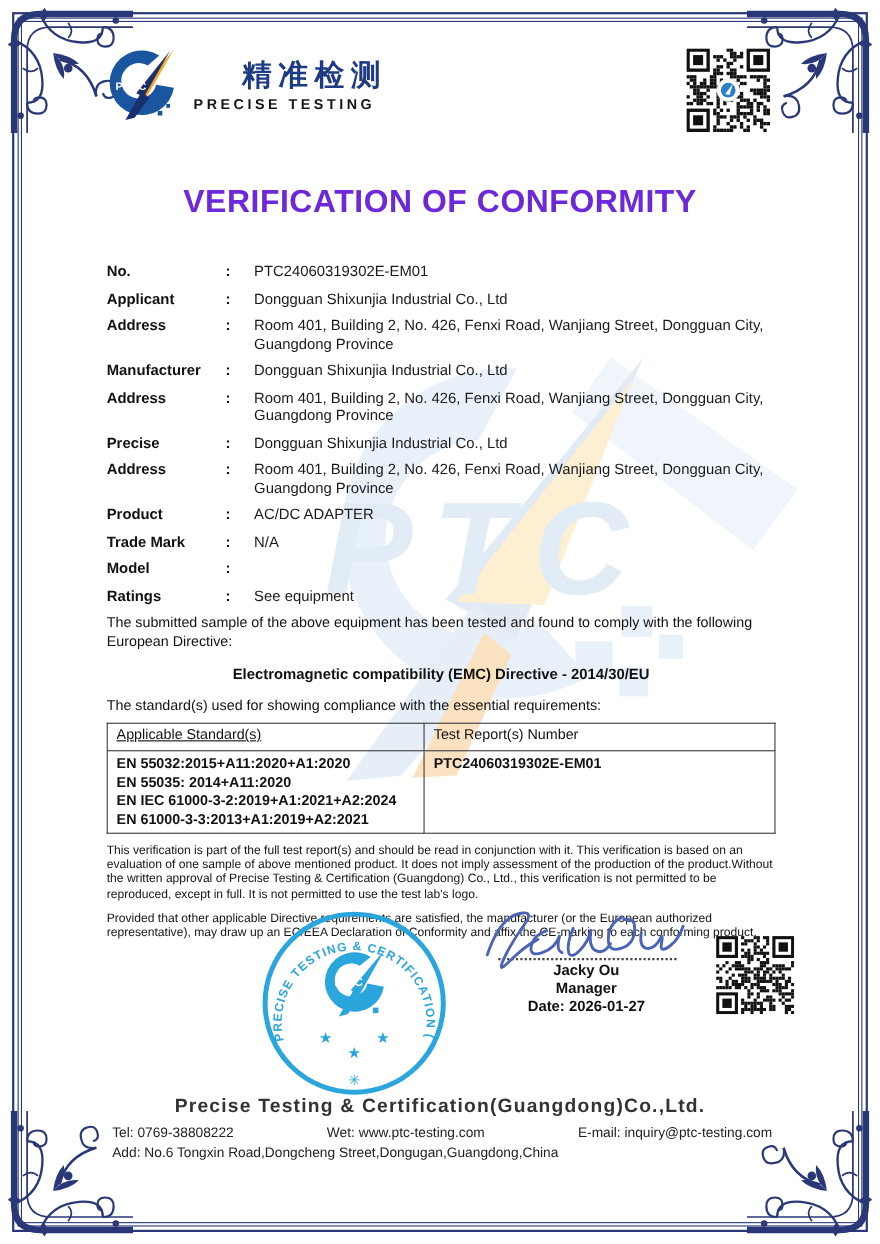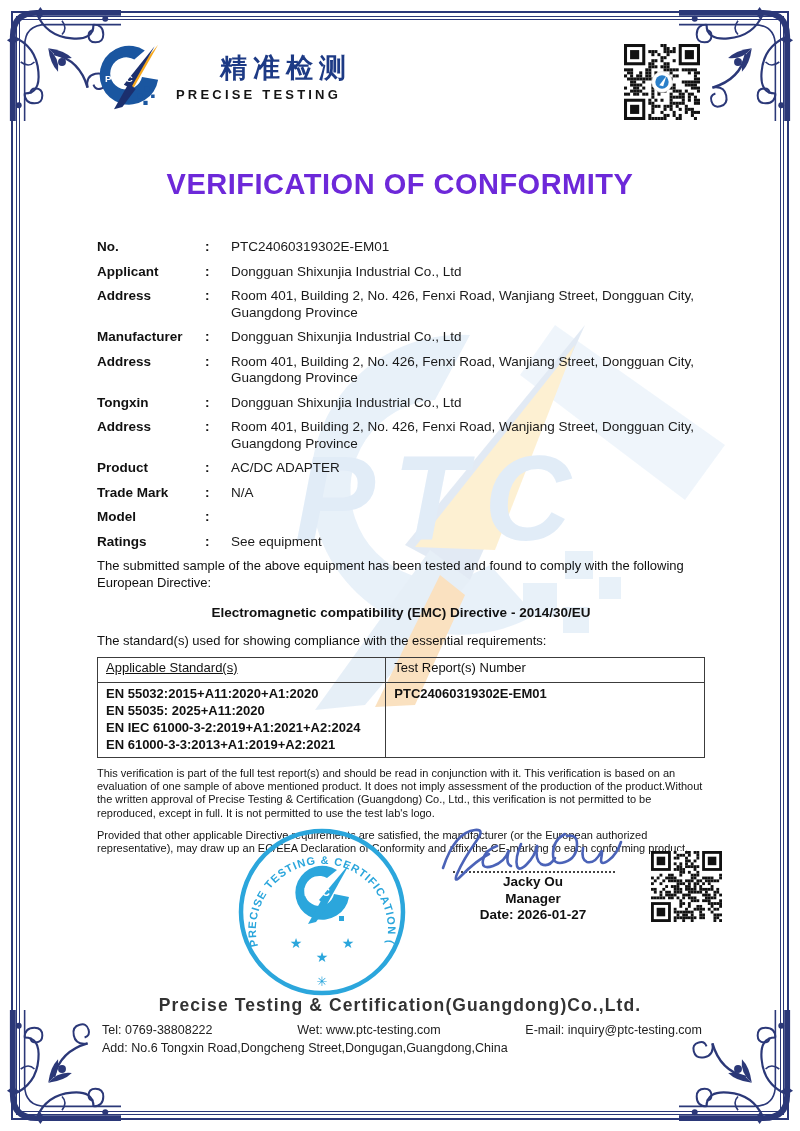--- a/index.html
+++ b/index.html
@@ -444,21 +444,21 @@
       <span class="field-label">Manufacturer</span>
       <span class="field-colon">:</span>
       <span class="field-value">Dongguan Shixunjia Industrial Co., Ltd</span>
     </div>
     <div class="field-row">
       <span class="field-label">Address</span>
       <span class="field-colon">:</span>
       <span class="field-value">Room 401, Building 2, No. 426, Fenxi Road, Wanjiang Street, Dongguan City, Guangdong Province</span>
     </div>
     <div class="field-row">
-      <span class="field-label">Tongxin</span>
+      <span class="field-label">Precise</span>
       <span class="field-colon">:</span>
       <span class="field-value">Dongguan Shixunjia Industrial Co., Ltd</span>
     </div>
     <div class="field-row">
       <span class="field-label">Address</span>
       <span class="field-colon">:</span>
       <span class="field-value">Room 401, Building 2, No. 426, Fenxi Road, Wanjiang Street, Dongguan City, Guangdong Province</span>
     </div>
     <div class="field-row">
       <span class="field-label">Product</span>
@@ -488,21 +488,21 @@
       <thead>
         <tr>
           <th class="col-std">Applicable Standard(s)</th>
           <th>Test Report(s) Number</th>
         </tr>
       </thead>
       <tbody>
         <tr>
           <td>
             <div>EN 55032:2015+A11:2020+A1:2020</div>
-            <div>EN 55035: 2025+A11:2020</div>
+            <div>EN 55035: 2014+A11:2020</div>
             <div>EN IEC 61000-3-2:2019+A1:2021+A2:2024</div>
             <div>EN 61000-3-3:2013+A1:2019+A2:2021</div>
           </td>
           <td>PTC24060319302E-EM01</td>
         </tr>
       </tbody>
     </table>
 
     <div class="disclaimer">This verification is part of the full test report(s) and should be read in conjunction with it. This verification is based on an evaluation of one sample of above mentioned product. It does not imply assessment of the production of the product.Without the written approval of Precise Testing &amp; Certification (Guangdong) Co., Ltd., this verification is not permitted to be reproduced, except in full. It is not permitted to use the test lab's logo.</div>
     <div class="disclaimer">Provided that other applicable Directive requirements are satisfied, the manufacturer (or the European authorized representative), may draw up an EC/EEA Declaration of Conformity and affix the CE-marking to each conforming product.</div>

